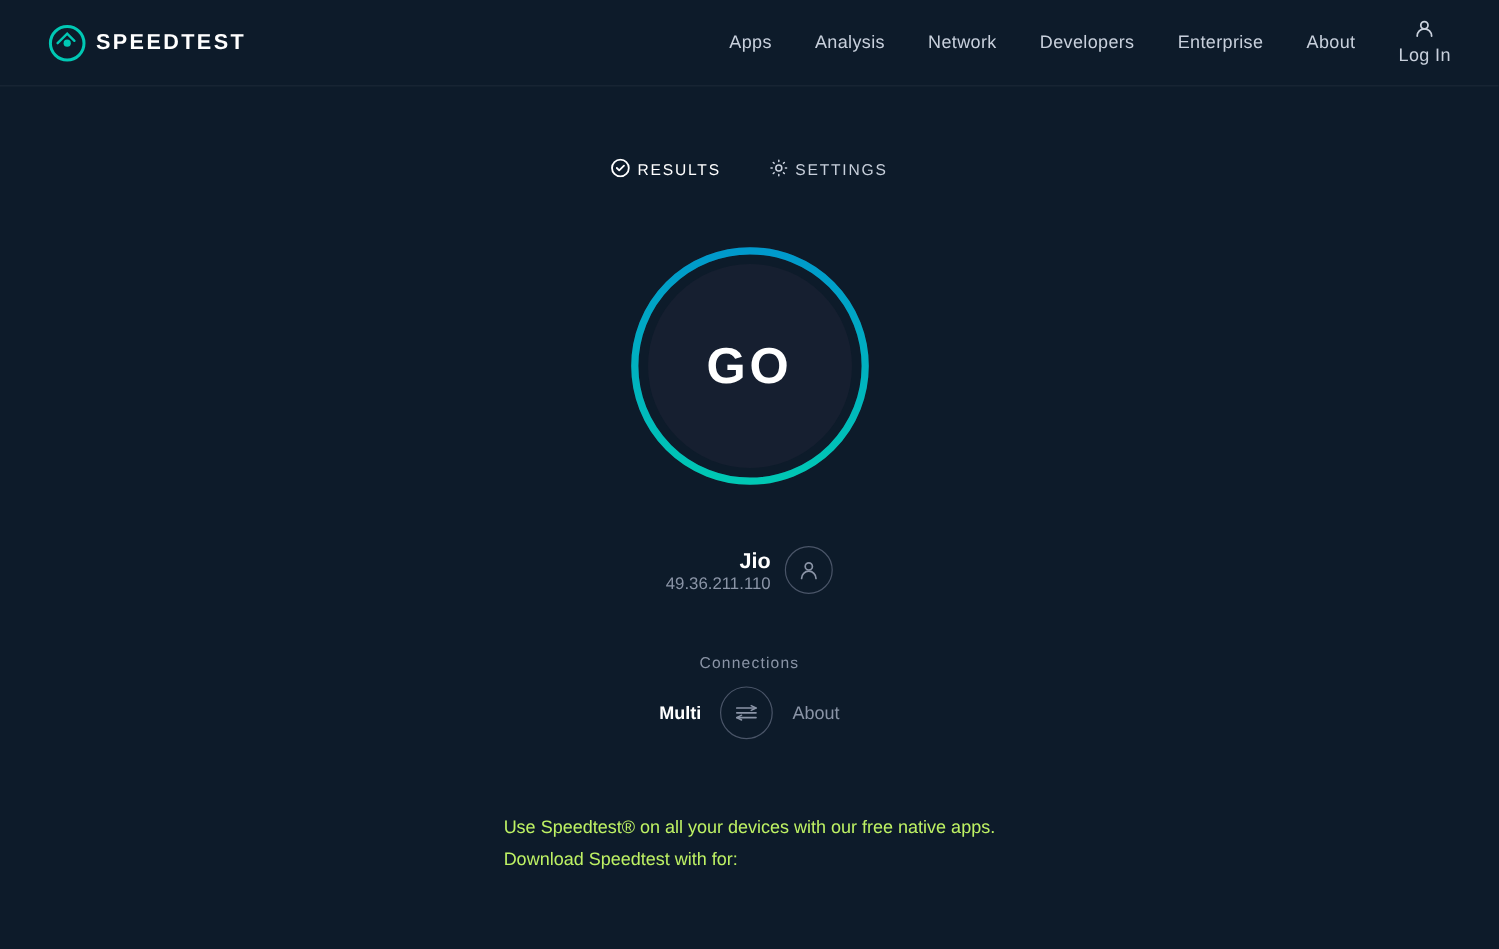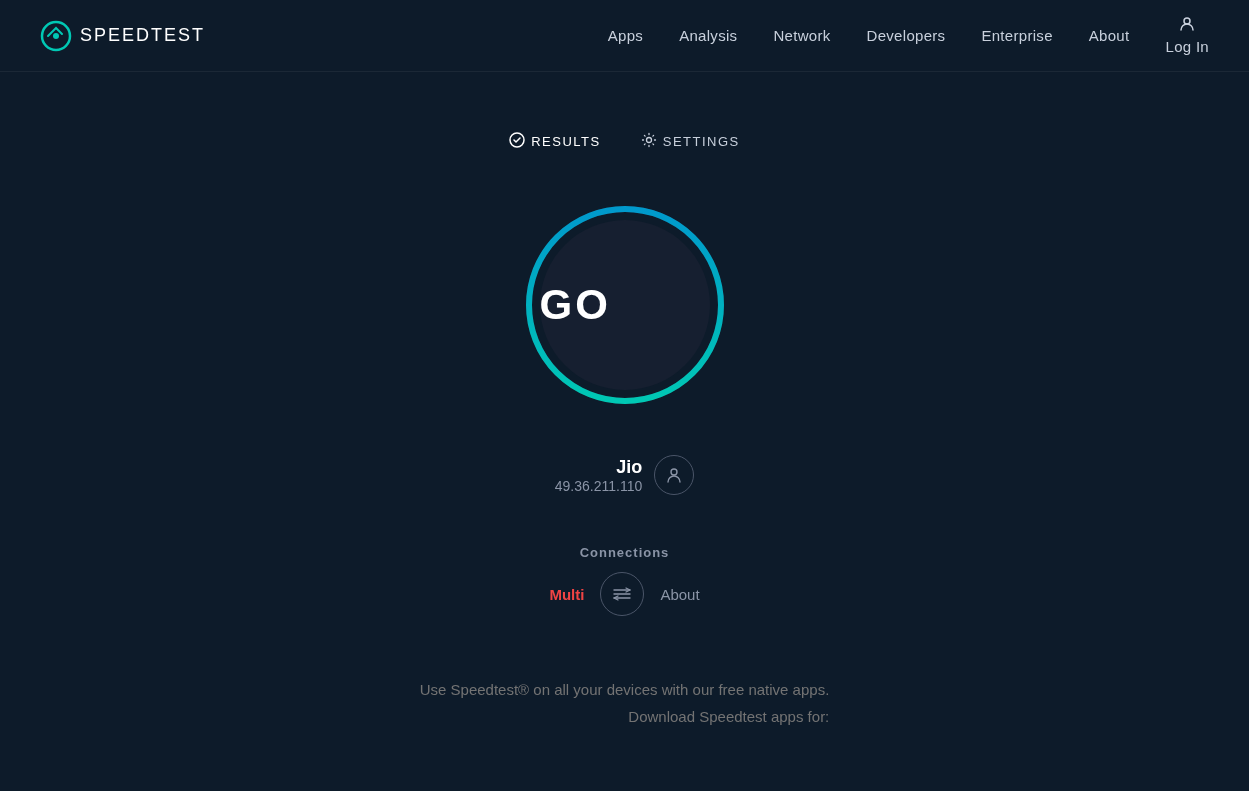--- a/index.html
+++ b/index.html
@@ -29,21 +29,21 @@
       gap: 8px;
     }
 
     .logo-icon {
       width: 32px;
       height: 32px;
     }
 
     .logo-text {
       font-size: 18px;
-      font-weight: 400;
+      font-weight: 700;
       letter-spacing: 2px;
       color: #ffffff;
     }
 
     nav {
       display: flex;
       align-items: center;
       gap: 36px;
     }
 
@@ -123,21 +123,21 @@
       position: absolute;
       top: 50%;
       left: 50%;
       transform: translate(-50%, -50%);
       width: 170px;
       height: 170px;
       border-radius: 50%;
       background-color: #161f30;
       display: flex;
       align-items: center;
-      justify-content: flex-start;
+      justify-content: center;
       cursor: pointer;
     }
 
     .go-text {
       font-size: 42px;
       font-weight: 700;
       color: #ffffff;
       letter-spacing: 3px;
     }
 
@@ -197,60 +197,60 @@
     .connections-section {
       display: flex;
       flex-direction: column;
       align-items: center;
       gap: 12px;
       margin-bottom: 60px;
     }
 
     .connections-label {
       font-size: 13px;
-      font-weight: 700;
+      font-weight: 400;
       letter-spacing: 1px;
       color: #8a94a6;
       text-transform: none;
     }
 
     .connections-toggle {
       display: flex;
       align-items: center;
       gap: 16px;
     }
 
     .conn-option {
       font-size: 15px;
       color: #8a94a6;
     }
 
     .conn-option.active {
-      color: #ef4444;
+      color: #ffffff;
       font-weight: 600;
     }
 
     .toggle-btn {
       width: 44px;
       height: 44px;
       border-radius: 50%;
       border: 1.5px solid #4a5568;
       display: flex;
       align-items: center;
       justify-content: center;
       cursor: pointer;
       color: #8a94a6;
       font-size: 14px;
     }
 
     
     .promo-text {
-      text-align: right;
+      text-align: left;
       font-size: 15px;
-      color: #737373;
+      color: #bef264;
       line-height: 1.8;
     }
 
     
     @keyframes spin {
       from { stroke-dashoffset: 0; }
       to { stroke-dashoffset: -628; }
     }
 
   </style>
@@ -350,16 +350,16 @@
           <path d="M2 3h16M2 7h16M2 11h16" stroke="#8a94a6" stroke-width="1.4" stroke-linecap="round"></path>
           <path d="M14 1l4 2-4 2M6 9l-4 2 4 2" stroke="#8a94a6" stroke-width="1.2" stroke-linecap="round" stroke-linejoin="round"></path>
         </svg>
       </div>
       <span class="conn-option">About</span>
     </div>
   </div>
 
   <div class="promo-text">
     <div>Use Speedtest® on all your devices with our free native apps.</div>
-    <div>Download Speedtest apps for:</div>
+    <div>Download Speedtest with for:</div>
   </div>
 
 </main>
 
 </body></html>

